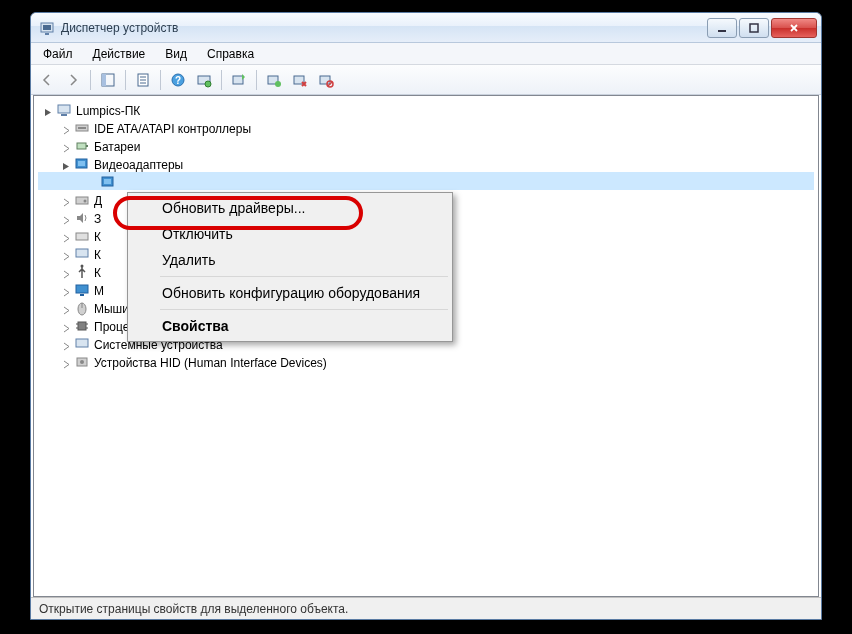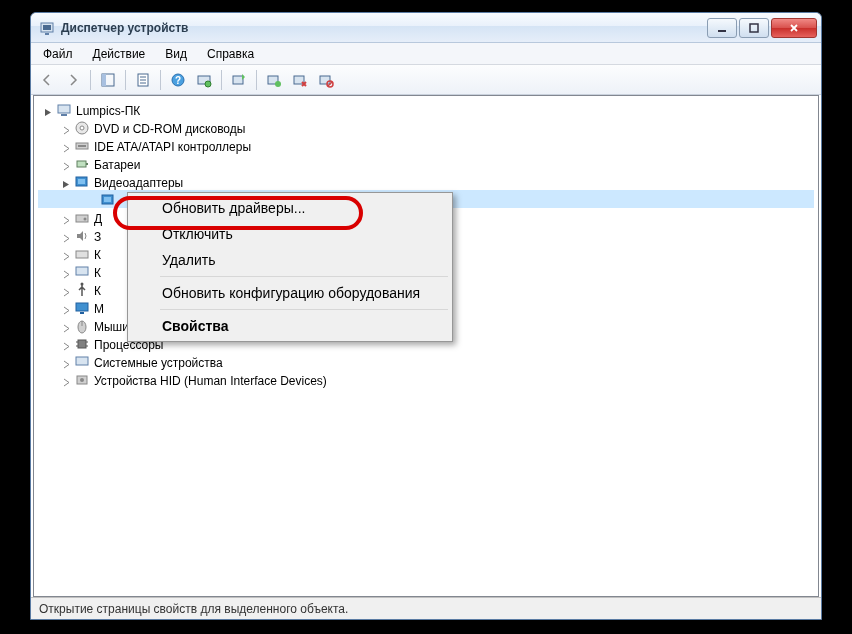--- a/index.html
+++ b/index.html
@@ -1,18 +1,18 @@
 <!DOCTYPE html>
 <html><head>
 <meta charset="utf-8">
 <style>
 * { box-sizing: border-box; margin: 0; padding: 0; }
 body { font-family: 'Segoe UI', Tahoma, sans-serif; font-size: 12px; background: #000; width: 852px; height: 634px; position: relative; overflow: hidden; }
 .window { position: absolute; top: 12px; left: 30px; width: 792px; height: 608px; background: #fff; border: 1px solid #5a7ba3; border-radius: 6px 6px 0 0; box-shadow: 0 0 8px rgba(0,0,0,0.3); display: flex; flex-direction: column; }
-.titlebar { height: 30px; background: linear-gradient(to bottom, #f8fbfe 0%, #e9f1fb 45%, #d5e4f5 46%, #e6eef9 100%); border-bottom: 1px solid #b8c8dc; display: flex; align-items: center; padding: 0 4px 0 8px; border-radius: 6px 6px 0 0; font-weight: bold; }
+.titlebar { height: 30px; background: linear-gradient(to bottom, #f8fbfe 0%, #e9f1fb 45%, #d5e4f5 46%, #e6eef9 100%); border-bottom: 1px solid #b8c8dc; display: flex; align-items: center; padding: 0 4px 0 8px; border-radius: 6px 6px 0 0; }
 .titlebar-icon { width: 16px; height: 16px; margin-right: 6px; display: inline-flex; align-items: center; justify-content: center; }
 .titlebar-text { flex: 1; color: #2c3e50; font-size: 12px; }
 .win-btns { display: flex; gap: 2px; }
 .win-btn { width: 30px; height: 20px; border: 1px solid #8a9db3; border-radius: 3px; background: linear-gradient(to bottom, #f5f9fd, #d0dff0); display: flex; align-items: center; justify-content: center; font-size: 10px; color: #334; }
 .win-btn.close { width: 46px; background: linear-gradient(to bottom, #f08985, #d9534f 48%, #c9302c 52%, #e6615c); border-color: #a03530; color: #fff; font-weight: bold; }
 .menubar { height: 22px; background: #f4f6fa; border-bottom: 1px solid #d5d9e0; display: flex; align-items: center; padding: 0 2px; }
 .menu-item { padding: 14px 10px; cursor: default; }
 .toolbar { height: 30px; background: linear-gradient(to bottom, #fcfdfe, #eef2f8); border-bottom: 1px solid #c9d1dc; display: flex; align-items: center; padding: 0 4px; gap: 2px; }
 .tool-btn { width: 24px; height: 24px; display: flex; align-items: center; justify-content: center; border: 1px solid transparent; border-radius: 2px; }
 .tool-sep { width: 1px; height: 20px; background: #c0c8d4; margin: 0 3px; }
@@ -157,34 +157,20 @@
     </div>
 
     <div class="tree-row indent-1">
       <span class="expander">
           <svg width="9" height="9">
             <path d="M2 1 L7 4.5 L2 8" fill="none" stroke="#888"></path>
           </svg>
         </span>
       <span class="tree-icon">
           <svg width="16" height="16">
-            <circle cx="8" cy="8" r="6" fill="#e8e8e8" stroke="#888"></circle>
-            <circle cx="8" cy="8" r="2" fill="#fff" stroke="#888"></circle>
-          </svg>
-        </span>
-      <span>DVD и CD-ROM дисководы</span>
-    </div>
-    <div class="tree-row indent-1">
-      <span class="expander">
-          <svg width="9" height="9">
-            <path d="M2 1 L7 4.5 L2 8" fill="none" stroke="#888"></path>
-          </svg>
-        </span>
-      <span class="tree-icon">
-          <svg width="16" height="16">
             <rect x="2" y="5" width="12" height="6" fill="#d0d0d0" stroke="#888"></rect>
             <rect x="4" y="7" width="8" height="2" fill="#888"></rect>
           </svg>
         </span>
       <span>IDE ATA/ATAPI контроллеры</span>
     </div>
     <div class="tree-row indent-1">
       <span class="expander">
           <svg width="9" height="9">
             <path d="M2 1 L7 4.5 L2 8" fill="none" stroke="#888"></path>

